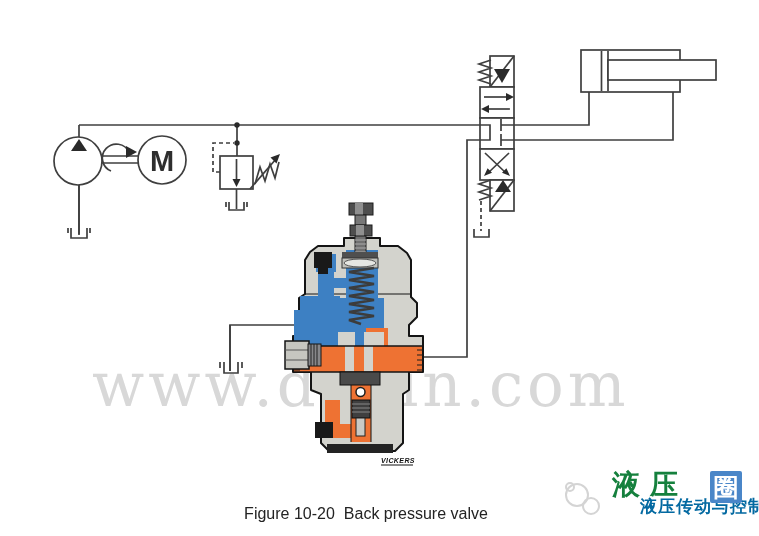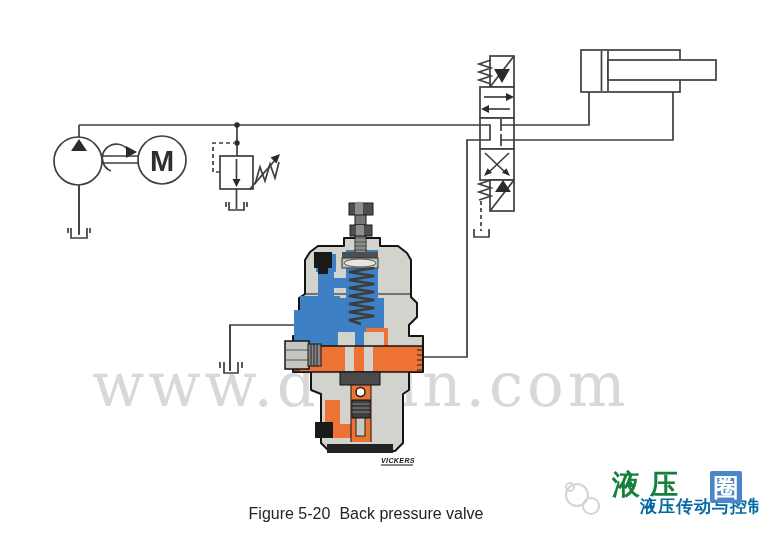--- a/index.html
+++ b/index.html
@@ -190,16 +190,16 @@
       <circle cx="570" cy="487" r="4"></circle>
     </g>
   </svg>
 
   <div class="abs ghost-text">液压传动与控制</div>
 
   <div class="abs brand-row">液压</div>
   <div class="abs brand-badge">圈</div>
 
   <div class="abs caption">
-    <span>Figure 5-20</span><span class="cap-gap">Back pressure valve</span>
+    <span>Figure 10-20</span><span class="cap-gap">Back pressure valve</span>
   </div>
 
 </div>
 
 </body></html>

